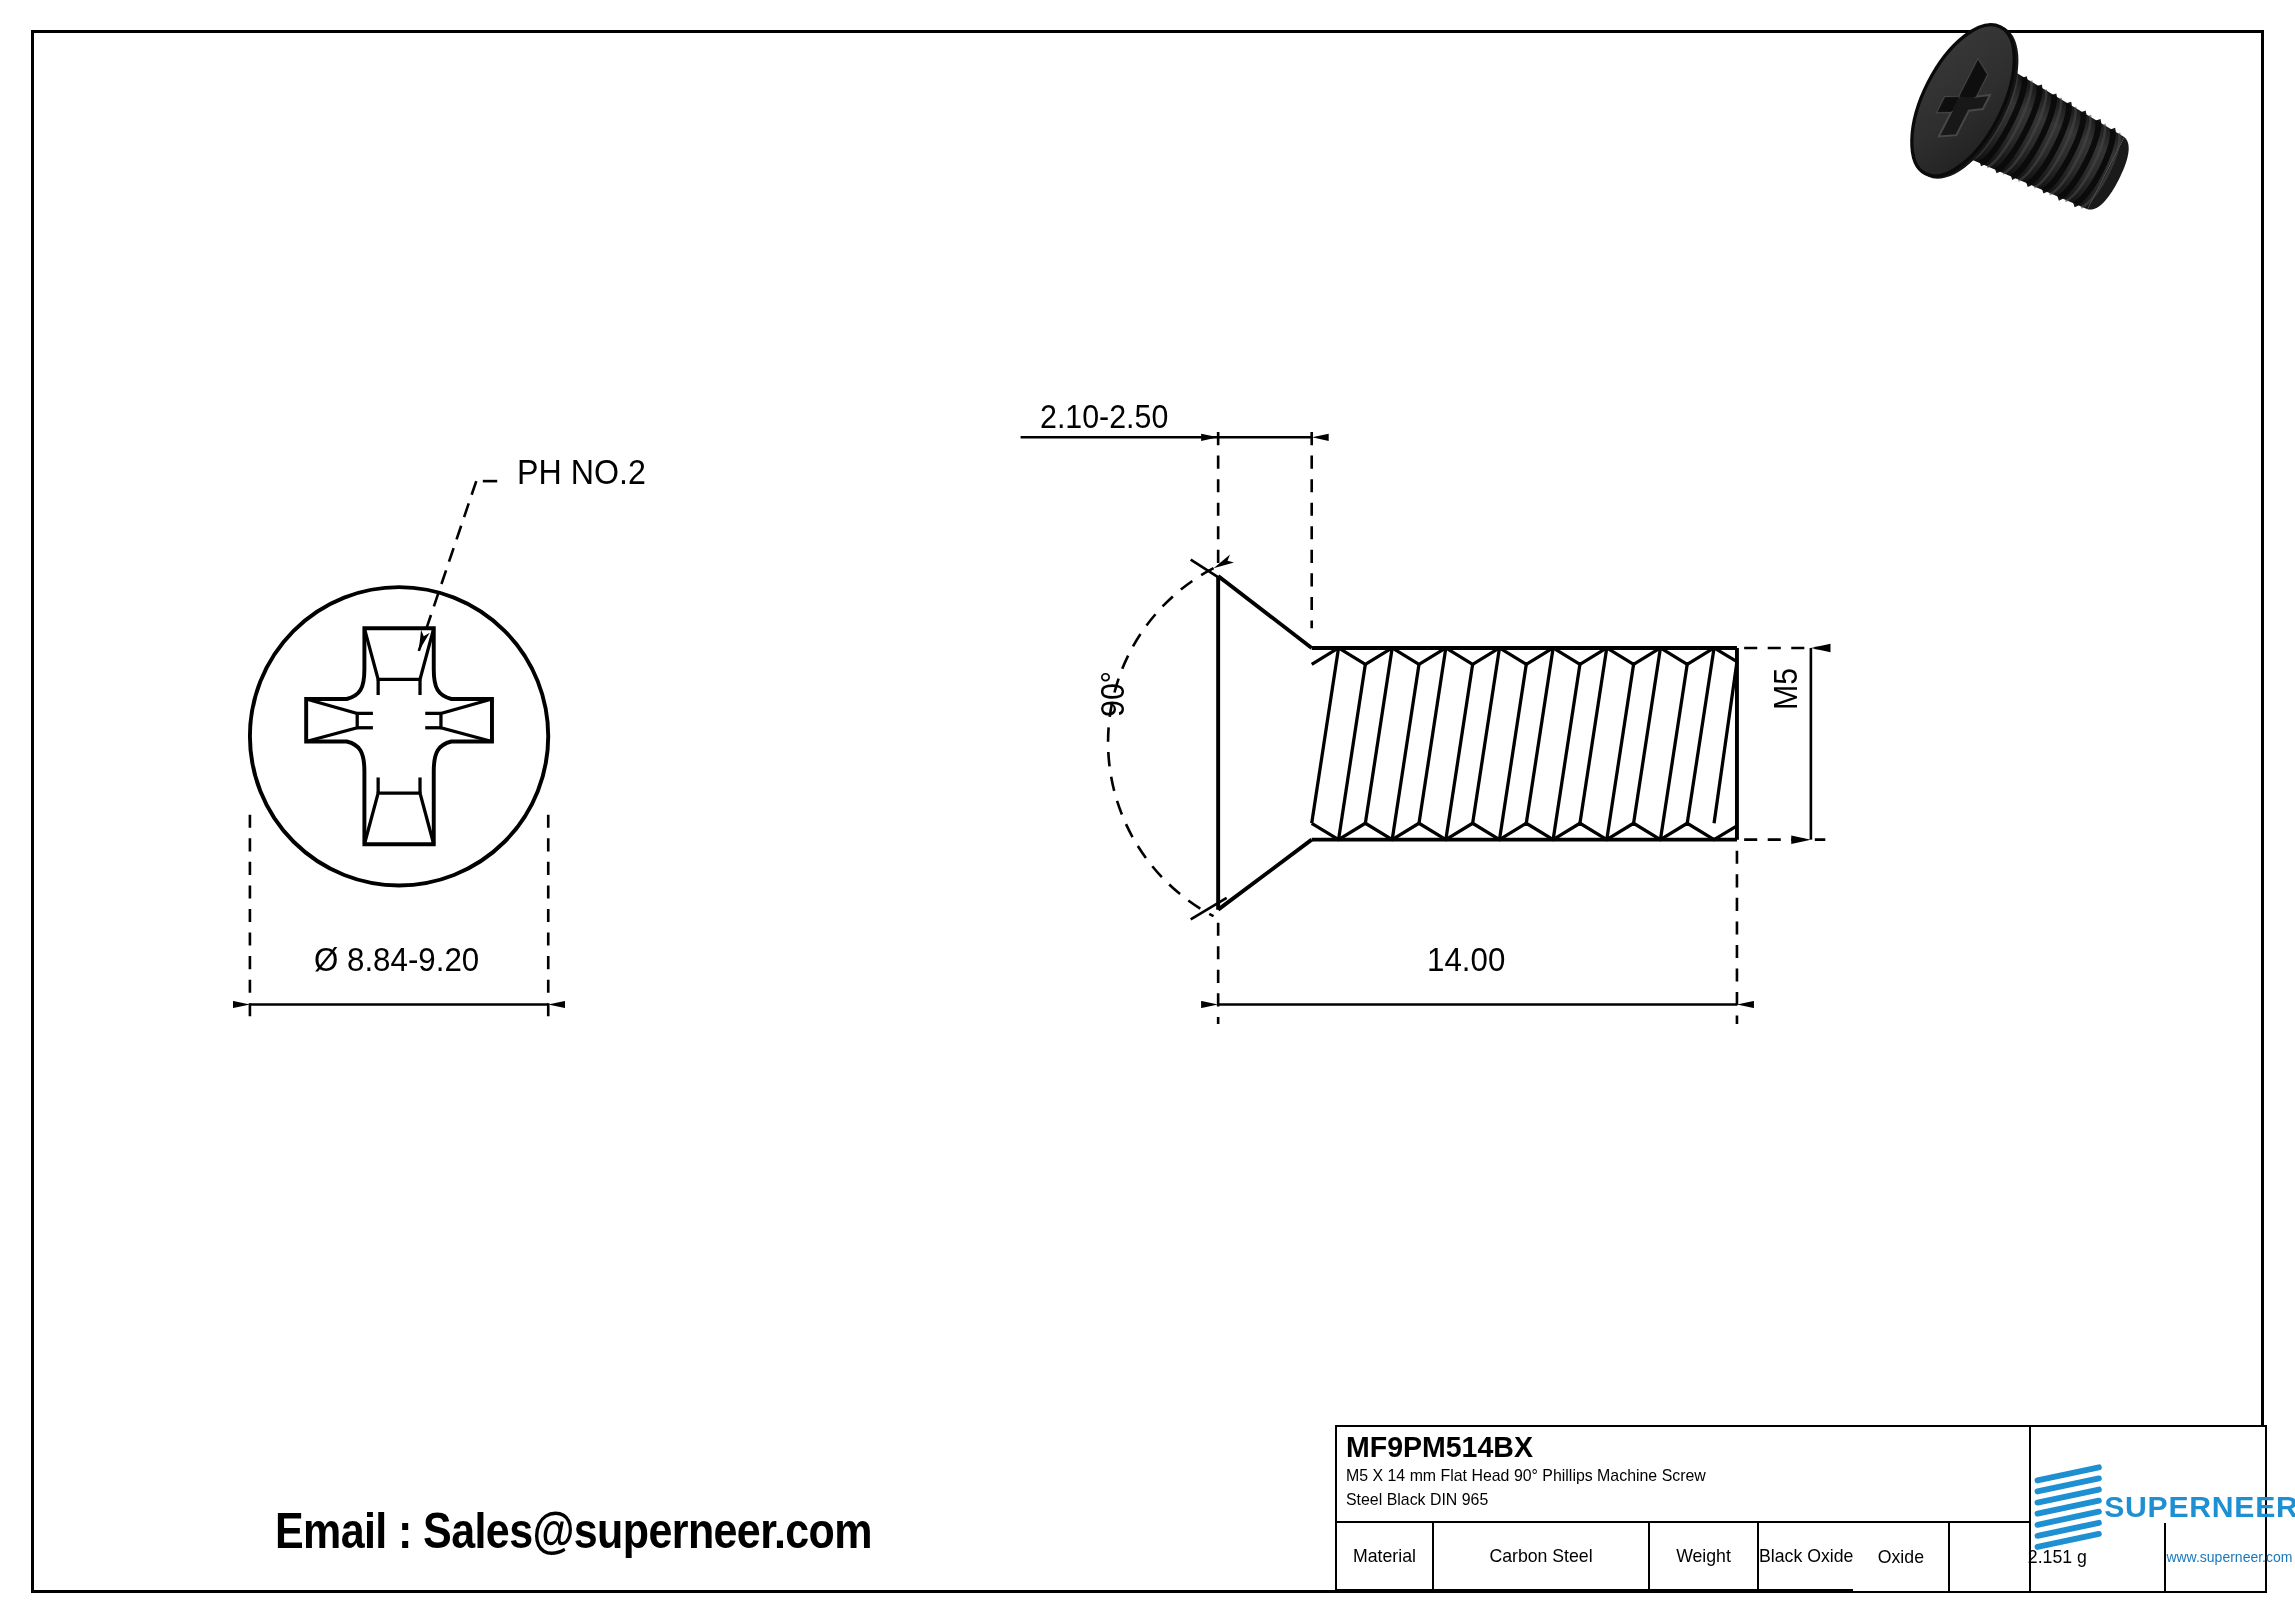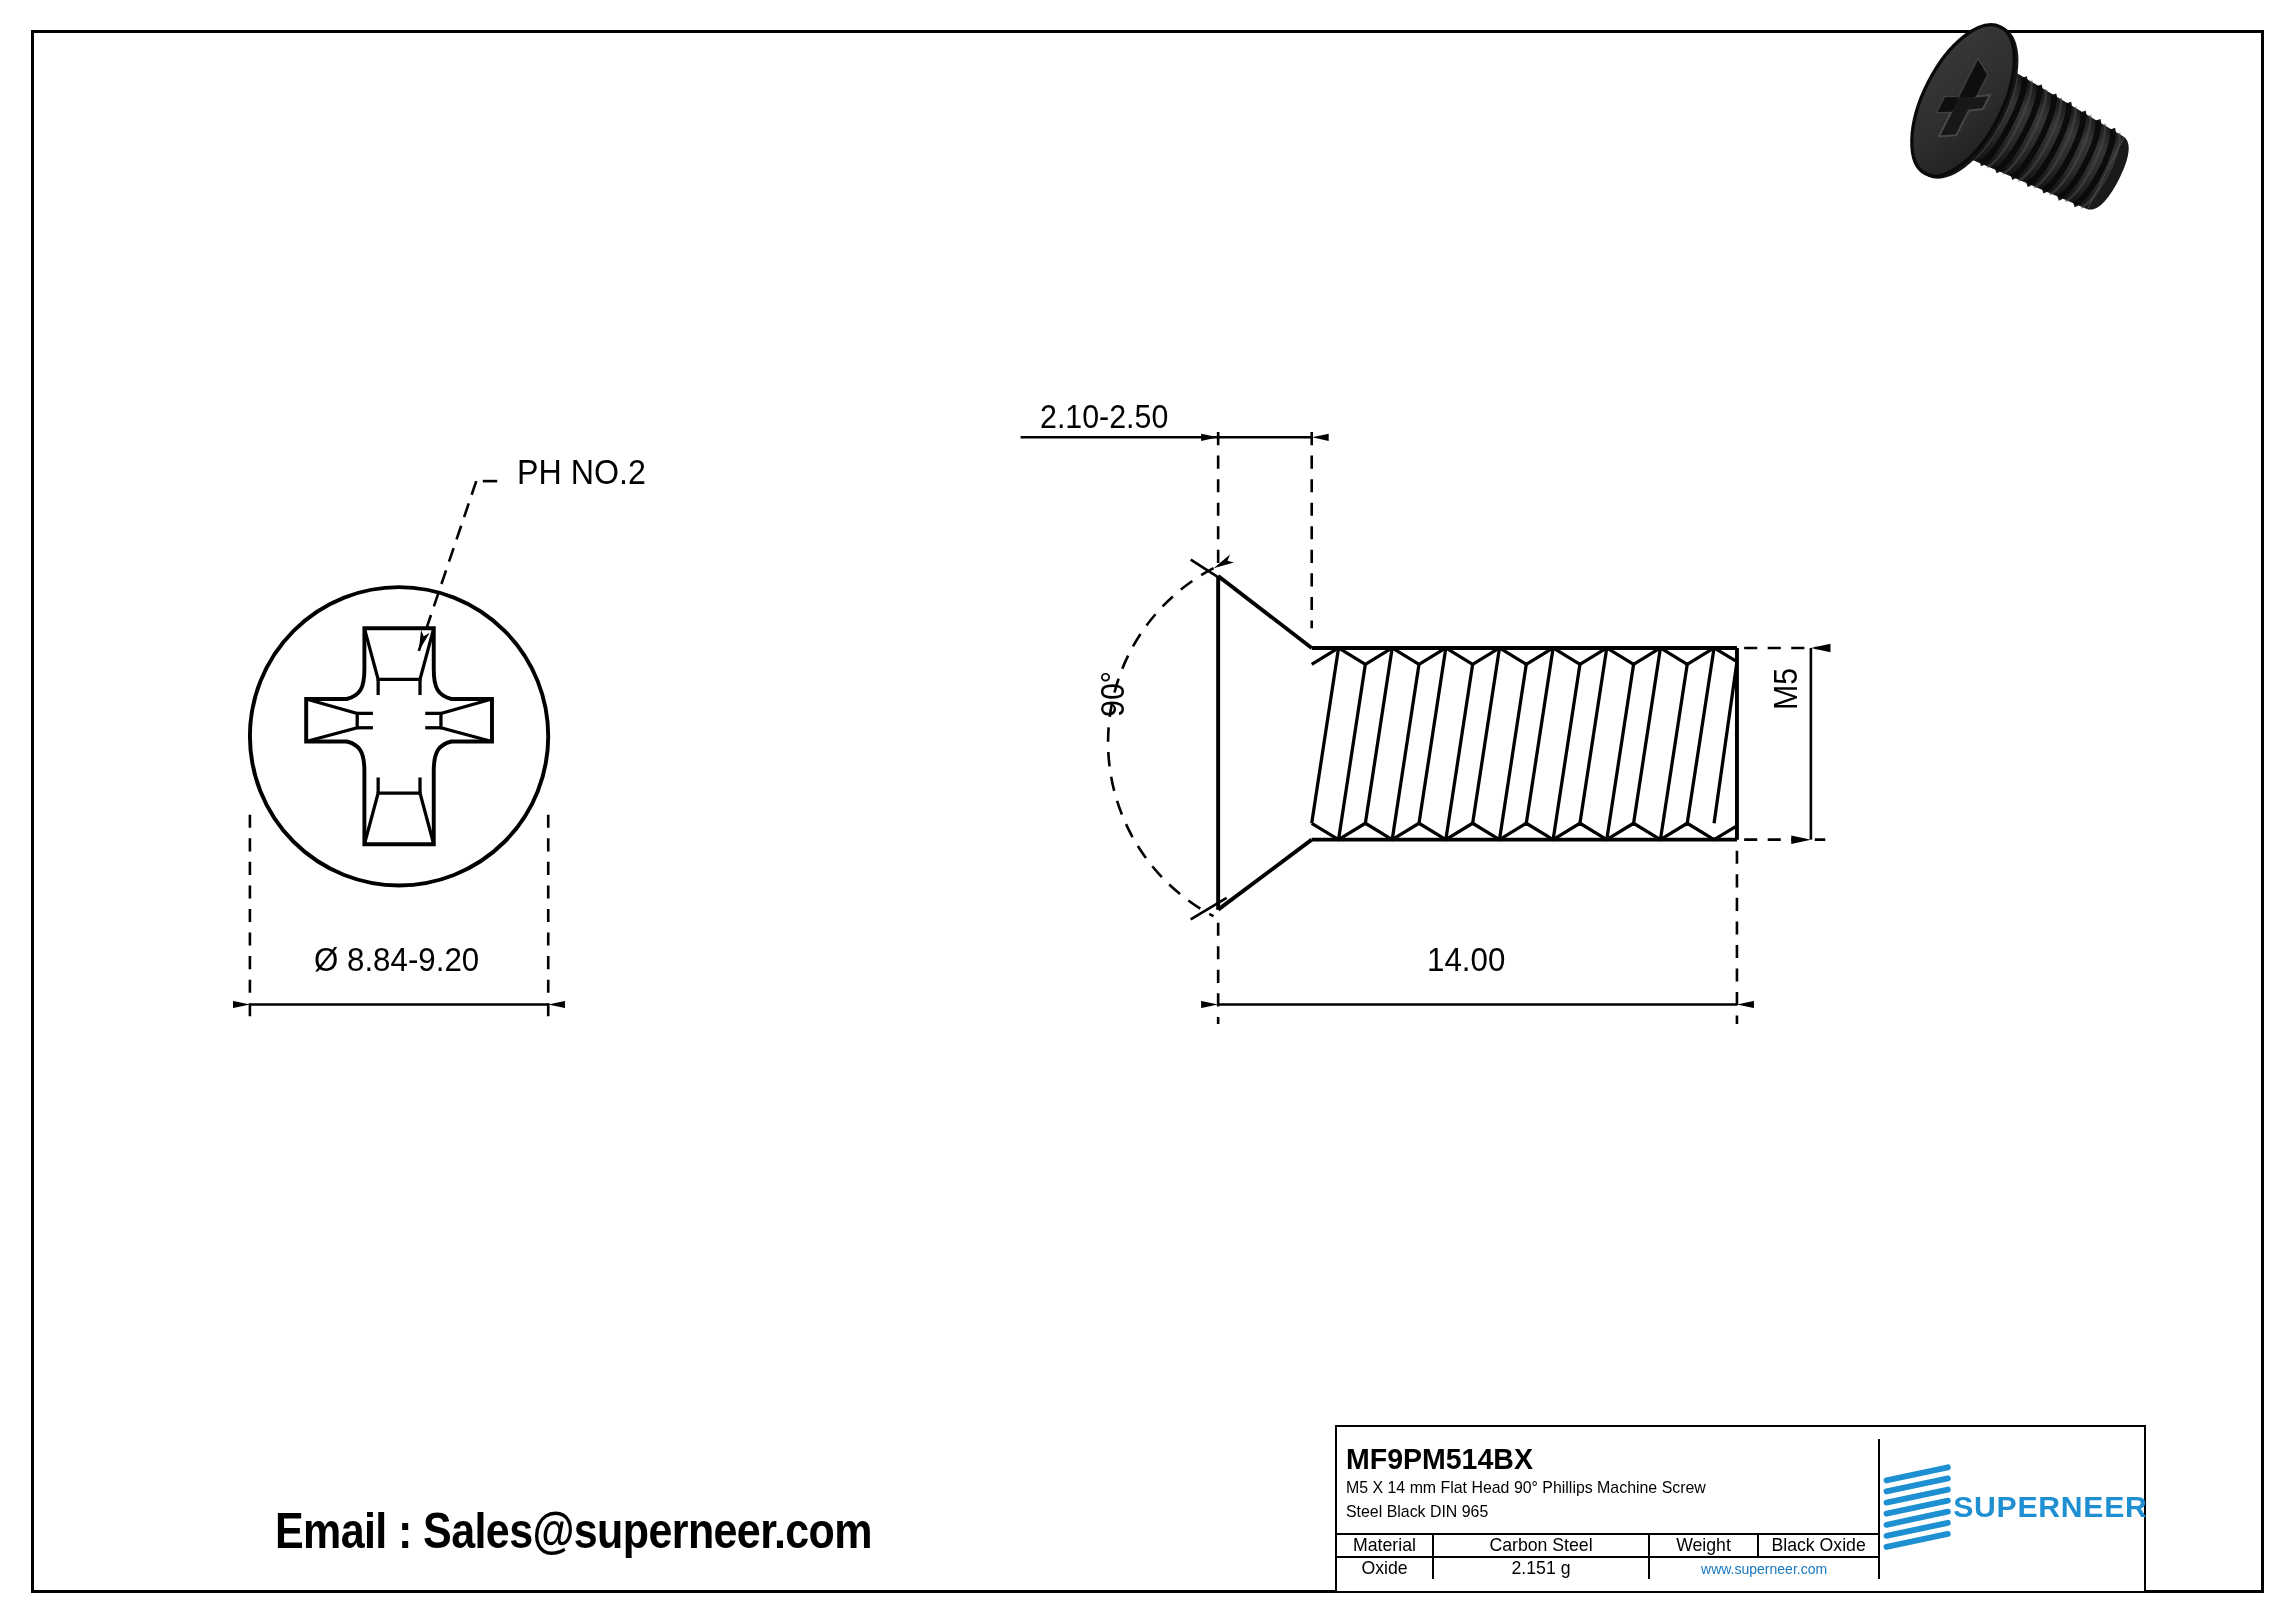--- a/index.html
+++ b/index.html
@@ -11,31 +11,31 @@
        border:3.3px solid #000;box-sizing:border-box;}
   .svg-layer{position:absolute;left:0;top:0;width:2295px;height:1623px;}
   
   .dimtext{position:absolute;font-family:"Liberation Sans","DejaVu Sans",sans-serif;
        color:#000;white-space:nowrap;}
   
   .email{position:absolute;left:275px;top:1502px;font-size:50px;font-weight:700;
        letter-spacing:-0.7px;font-family:"Liberation Sans","DejaVu Sans",sans-serif;
        white-space:nowrap;transform:scaleX(0.86);transform-origin:left center;}
   
-  .titleblock{position:absolute;left:1335px;top:1425px;width:811px;height:168px;
-       box-sizing:border-box;border:2.6px solid #000;background:#fff;display:flex;align-items:center;}
+  .titleblock{position:absolute;left:1335px;top:1425px;width:932px;height:168px;
+       box-sizing:border-box;border:2.6px solid #000;background:#fff;display:flex;}
   .tb-left{width:694px;box-sizing:border-box;border-right:2.6px solid #000;
        display:flex;flex-direction:column;}
   .tb-desc{box-sizing:border-box;border-bottom:2.6px solid #000;padding:5.2px 9.2px 2.6px 9.2px;
        height:96px;}
   .tb-partno{font-size:30px;font-weight:700;line-height:1.02;letter-spacing:0px;
        transform:scaleX(0.95);transform-origin:left center;}
   .tb-descline{font-size:16.4px;line-height:1.3;margin-top:2.6px;
        transform:scaleX(0.97);transform-origin:left center;white-space:nowrap;}
-  .tb-rows{flex:1;display:flex;flex-direction:column;}
+  .tb-rows{flex:1;display:flex;flex-direction:row;}
   .tb-row{flex:1;display:flex;box-sizing:border-box;}
   .tb-row.first{border-bottom:2.6px solid #000;}
   .tb-cell{box-sizing:border-box;display:flex;align-items:center;justify-content:center;
        font-size:17.7px;white-space:nowrap;}
   .tb-cell.b{border-right:2.6px solid #000;}
   .c-label{width:97px;}
   .c-value{width:216px;}
   .c-label2{width:109px;}
   .c-value2{flex:1;}
   .c-web{flex:1;color:#1878BE;font-size:14px;}

